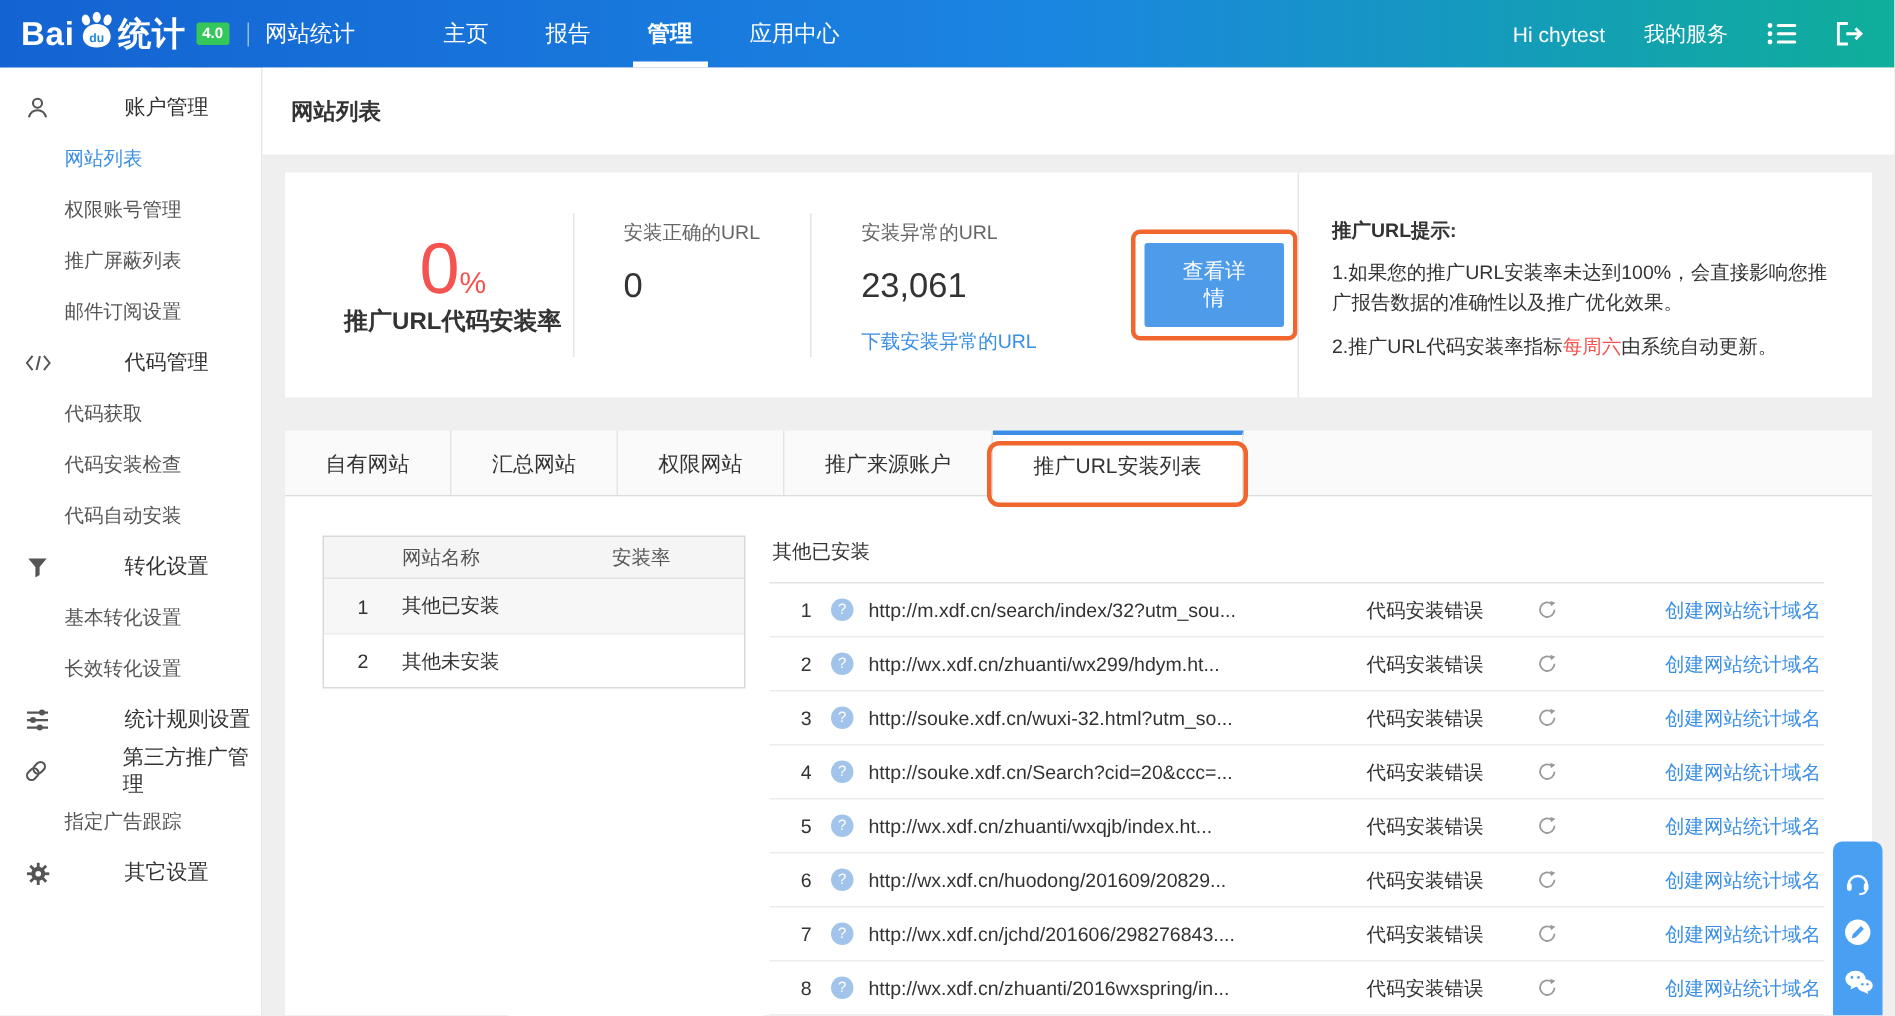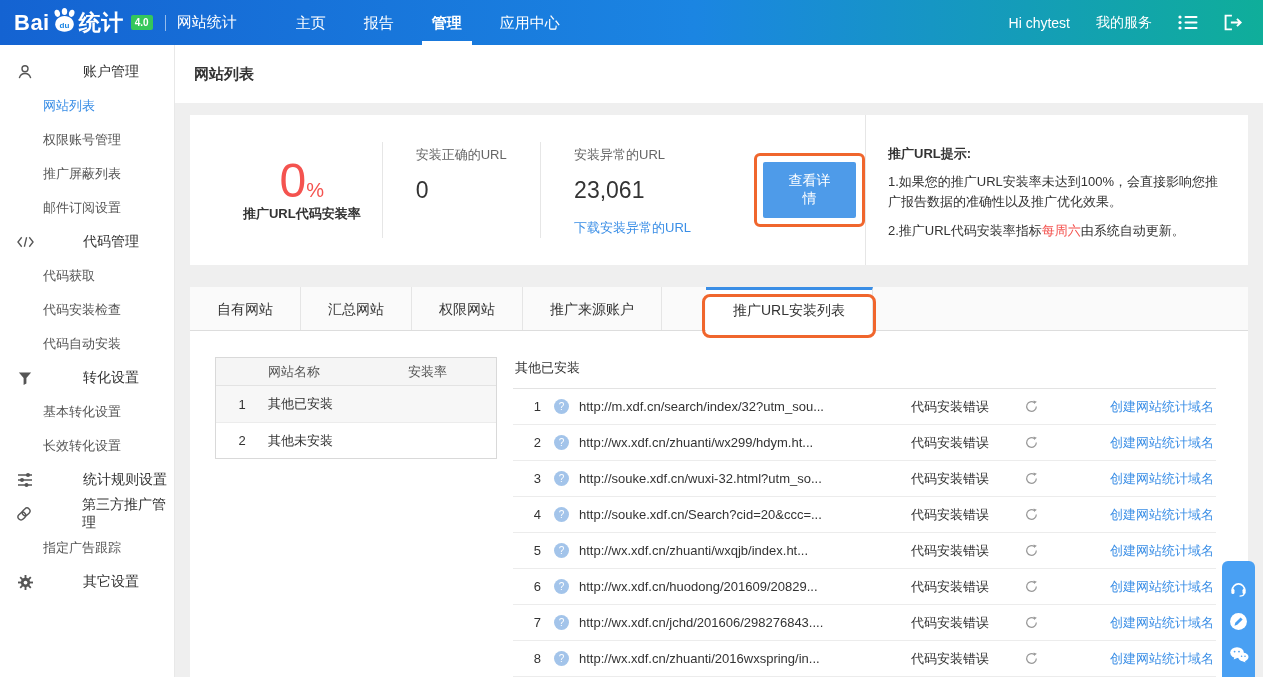--- a/index.html
+++ b/index.html
@@ -33,39 +33,39 @@
   .main { flex:1; position:relative; overflow:hidden; }
   .title-bar { height:58px; background:#fff; display:flex; align-items:center; padding-left:19px;
                font-size:15px; font-weight:bold; color:#333; }
 
   
   .card { margin:12px 15px 0; height:150px; background:#fff; display:flex; }
   .card-left { flex:1; display:flex; align-items:center; padding-left:32px; }
   .rate-block { width:172px; text-align:center; }
   .rate-value { color:#f4534f; font-size:48px; font-weight:400; line-height:1; }
   .rate-unit { font-size:20px; }
-  .rate-label { font-size:13px; font-weight:bold; color:#333; }
+  .rate-label { font-size:16px; font-weight:bold; color:#333; }
   .metric { border-left:1px solid #e6e6e6; height:96px; padding:4px 0 0 33px; width:168px; }
   .metric.wide { width:215px; }
   .m-label { font-size:13px; color:#666; }
   .m-value { font-size:23px; color:#333; margin-top:13px; }
   .m-link { font-size:13px; color:#3a8ee6; margin-top:15px; cursor:pointer; }
   .annotation-wrap { border:3px solid #f0662d; border-radius:6px; padding:6px; margin-left:12px; }
   .btn-detail { background:#4e9be9; color:#fff; border:none; font-size:14px; padding:10px 22px;
                 border-radius:2px; cursor:pointer; font-family:inherit; }
   .card-right { width:392px; border-left:1px solid #e6e6e6; padding:30px 26px 0 22px; }
   .tips-title { font-size:13px; font-weight:bold; color:#333; }
   .tips-line { font-size:13px; color:#333; line-height:20px; margin-top:9px; }
   .tips-hl { color:#f4534f; }
 
   
   .tabbar { margin:22px 15px 0; height:44px; background:#fafafa; border-bottom:1px solid #ddd; display:flex; }
   .tab { line-height:44px; padding:0 27px; font-size:14px; color:#333; border-right:1px solid #e5e5e5;
          cursor:pointer; position:relative; }
-  .tab.active { background:#fff; border-top:3px solid #3a8ee6; line-height:40px; margin-bottom:-1px;margin-left:44px; }
+  .tab.active { background:#fff; border-top:3px solid #3a8ee6; line-height:40px; margin-bottom:-1px; }
   .tab-annotation { position:absolute; left:-4px; right:-4px; top:4px; bottom:-7px;
                     border:3px solid #f0662d; border-radius:8px; pointer-events:none; }
 
   
   .content { margin:0 15px; background:#fff; height:346px; padding:26px 32px 0 25px; display:flex; overflow:hidden; }
   .site-table { width:282px; border:1px solid #d9d9d9; align-self:flex-start; flex:none; }
   .st-head { display:flex; height:28px; align-items:center; background:#f5f5f5; font-size:13px; color:#555;
              border-bottom:1px solid #e3e3e3; }
   .st-row { display:flex; height:36px; align-items:center; font-size:13px; color:#333; cursor:pointer; }
   .st-row.selected { background:#f7f7f7; }

